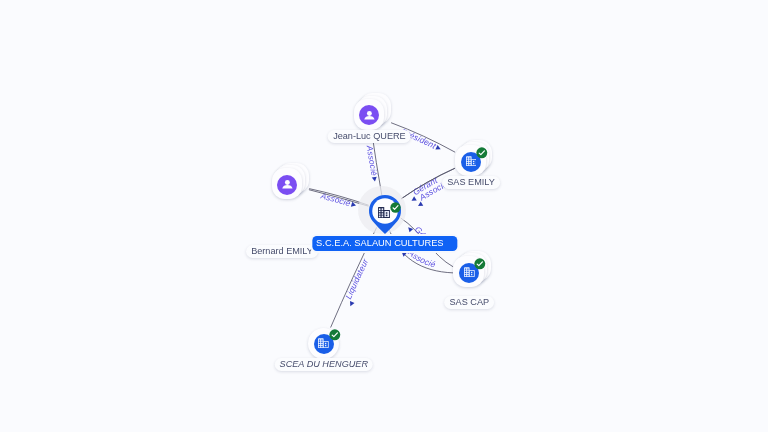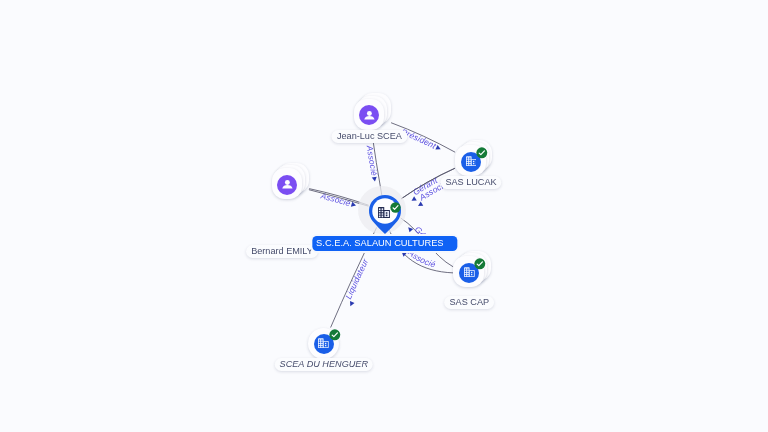--- a/index.html
+++ b/index.html
@@ -184,23 +184,23 @@
       <rect x="31.2" y="20.4" width="6.4" height="6.4" rx="1.2"></rect>
       <rect x="31.2" y="30" width="6.4" height="6.4" rx="1.2"></rect>
     </g>
   </svg>
         </div>
         <div class="badge"><svg width="11.6" height="11.6" viewBox="0 0 24 24">
     <circle cx="12" cy="12" r="11.3" fill="#147a37"></circle>
     <path d="M6.6 12.6l3.4 3.3 7.4-7.9" stroke="#fff" stroke-width="2.5" fill="none" stroke-linecap="round" stroke-linejoin="round"></path>
   </svg></div>
       </div>
-      <div class="chip" style="left: 369.4px; top: 129.5px;">Jean-Luc SCEA</div>
+      <div class="chip" style="left: 369.4px; top: 129.5px;">Jean-Luc QUERE</div>
       <div class="chip" style="left: 282px; top: 198px; margin-top: 47px;">Bernard EMILY</div>
-      <div class="chip" style="left: 471px; top: 175.5px;">SAS LUCAK</div>
+      <div class="chip" style="left: 471px; top: 175.5px;">SAS EMILY</div>
       <div class="chip" style="left: 469.3px; top: 296px;">SAS CAP</div>
       <div class="chip" style="left: 323.8px; top: 358px; font-style: italic;">SCEA DU HENGUER</div>
       <div class="nodewrap" style="left: 356.7px; top: 183.2px; width: 56px; height: 56px;">
         <div class="halo" style="left:1.5px;top:2.5px;width:48px;height:48px;"></div>
   <svg width="60" height="60" viewBox="0 0 60 60" style="position:absolute;left:-2px;top:-2px">
     <path d="M 42.26 40.28 Q 36.15 47.56 30 53 Q 23.85 47.56 17.74 40.28 A 16 16 0 1 1 42.26 40.28 Z" fill="#1a5fe8"></path>
     <circle cx="30" cy="30" r="12.75" fill="#fdfdff"></circle>
   </svg>
   <div class="pinicon"><svg width="12" height="11.1" viewBox="0 0 48 44">
     <g fill="#232b50">

